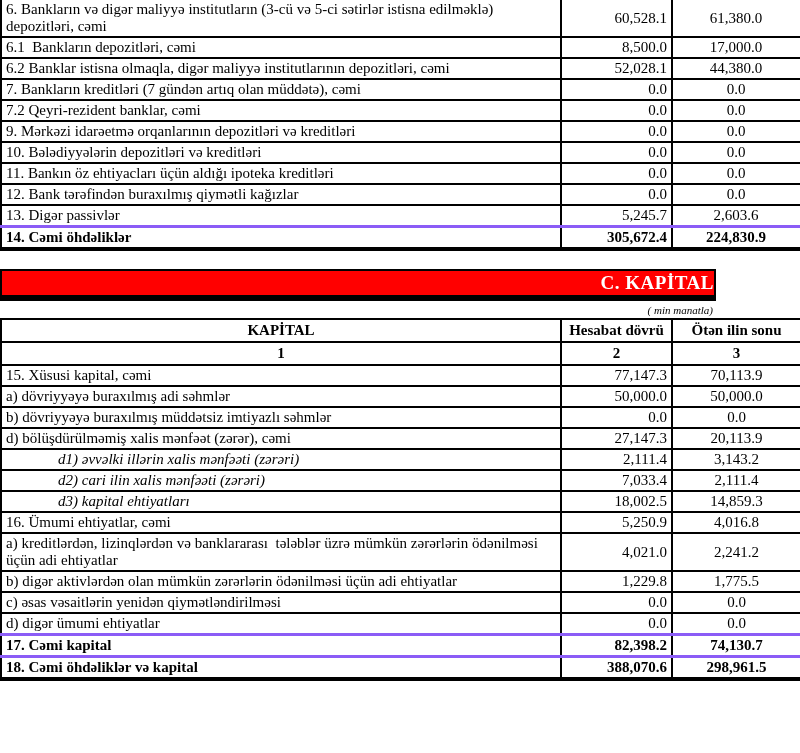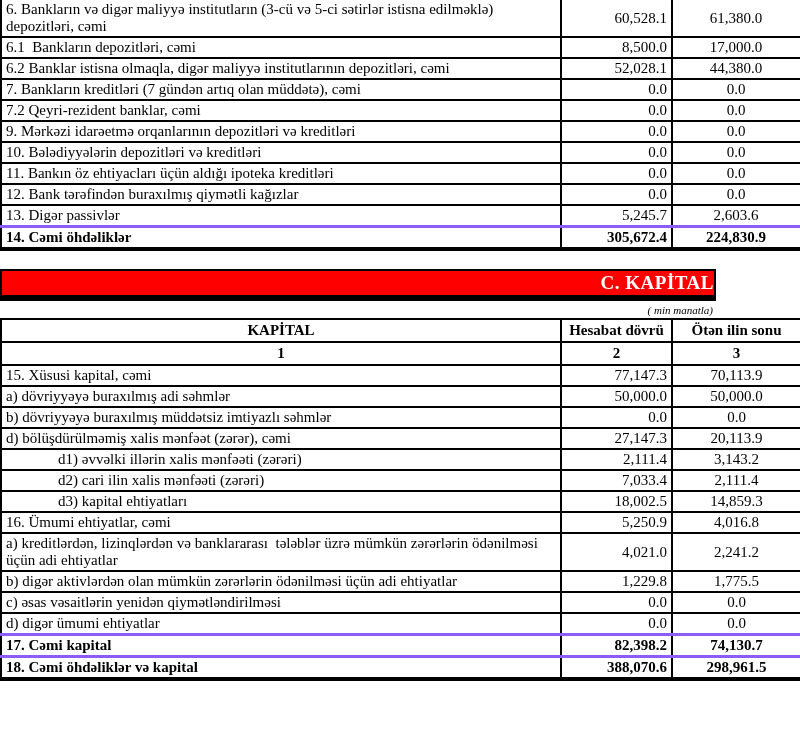--- a/index.html
+++ b/index.html
@@ -24,21 +24,21 @@
   td, th {
     border: 2px solid #000000;
     font-size: 15px;
     line-height: 17px;
     padding: 1px 4px;
     vertical-align: middle;
     overflow: hidden;
   }
   td.label { text-align: left; white-space: pre-wrap; }
   td.ind1  { }
-  td.ind2  { padding-left: 56px; }
+  td.ind2  { padding-left: 56px; font-style: italic; }
   td.v1 { text-align: right; padding-right: 4px; }
   .liab td.v2 { text-align: center; padding-right: 5px; }
   .cap  td.v2 { text-align: center; margin-left: 18px; }
   tr.total td { font-weight: bold; border-top: 3px solid #8b5cf6; }
   .liab { border-bottom: 4px solid #000; }
   .liab tr:first-child td { border-top: none; }
   .cap { border-bottom: 4px solid #000; }
   .cap thead th {
     font-weight: bold;
     text-align: center;

